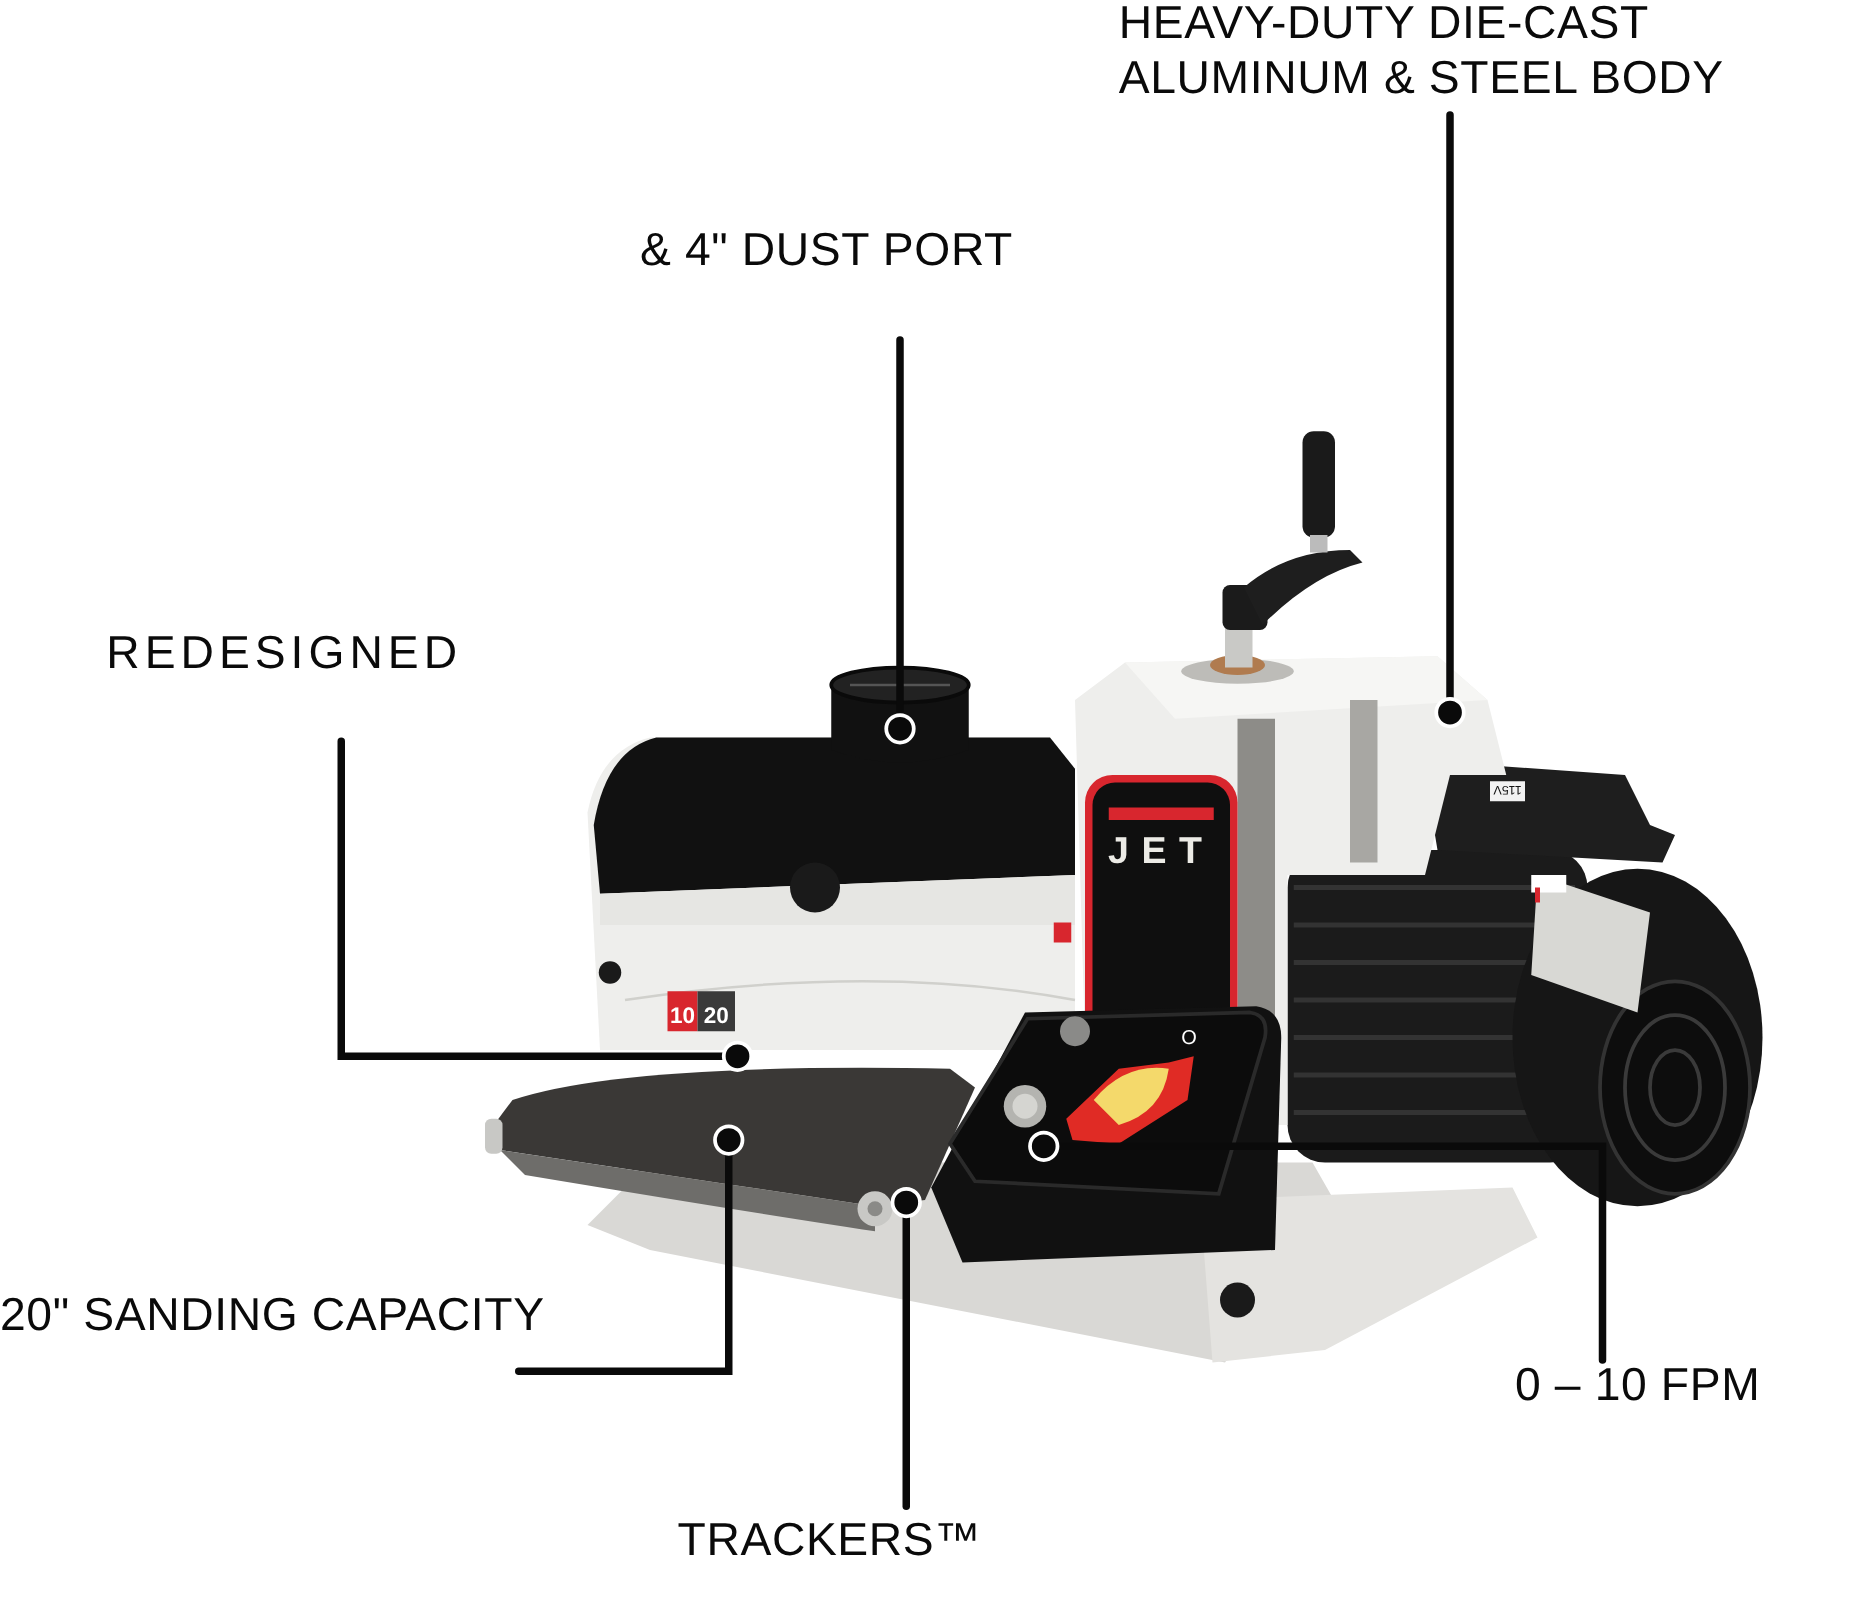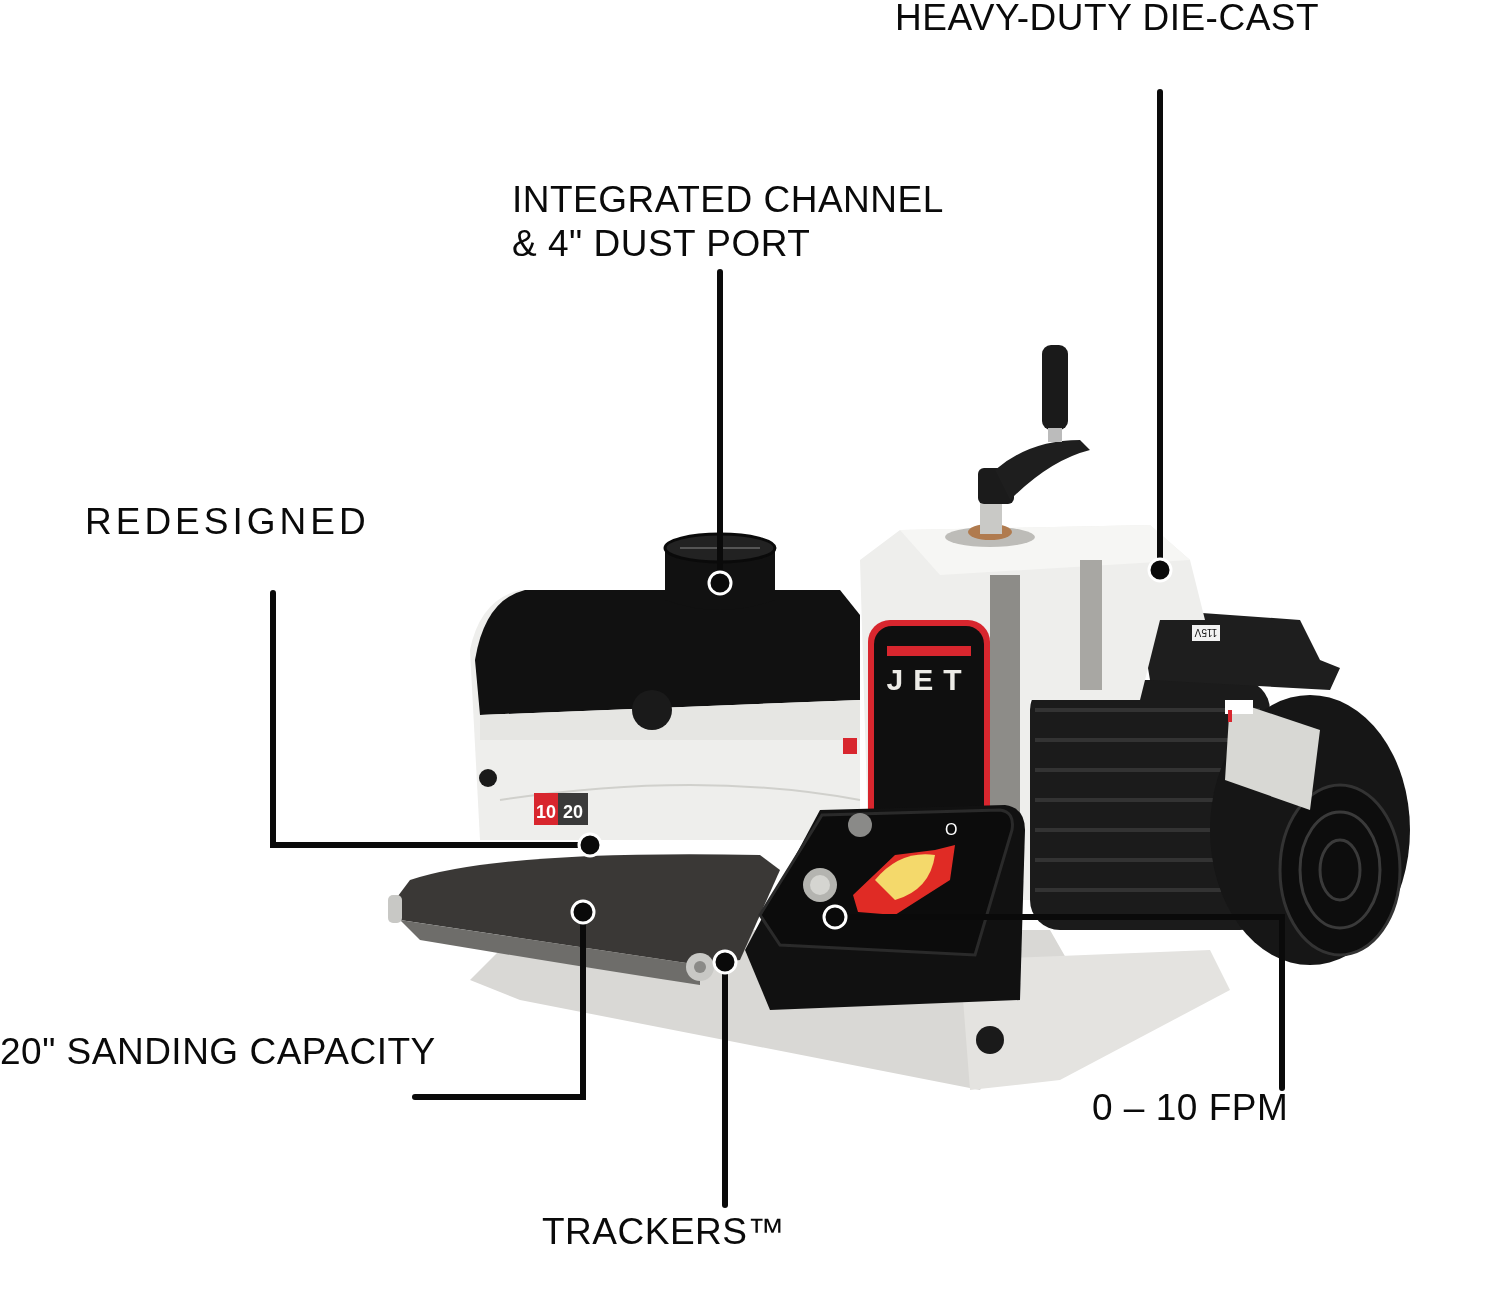--- a/index.html
+++ b/index.html
@@ -122,34 +122,34 @@
     <circle cx="720" cy="583" r="11"></circle>
     <circle cx="590" cy="845" r="11"></circle>
     <circle cx="583" cy="912" r="11"></circle>
     <circle cx="835" cy="917" r="11"></circle>
     <circle cx="725" cy="962" r="11"></circle>
   </g>
 </svg>
 
 <div class="callout" style="left:895px; top:-4px;">
   <span>HEAVY-DUTY DIE-CAST</span>
+  <span>ALUMINUM &amp; STEEL BODY</span>
 </div>
 
 <div class="callout" style="left:512px; top:178px;">
-  <span>INTEGRATED CHANNEL</span>
   <span>&amp; 4" DUST PORT</span>
 </div>
 
 <div class="callout" style="left:85px; top:500px;">
   <span style="letter-spacing:4px;">REDESIGNED</span>
 </div>
 
 <div class="callout" style="left:0px; top:1030px;">
   <span>20" SANDING CAPACITY</span>
 </div>
 
-<div class="callout" style="left:1092px; top:1086px;">
+<div class="callout" style="left:1212px; top:1086px;">
   <span>0 – 10 FPM</span>
 </div>
 
 <div class="callout" style="left:542px; top:1210px;">
   <span>TRACKERS™</span>
 </div>
 
 </body></html>

